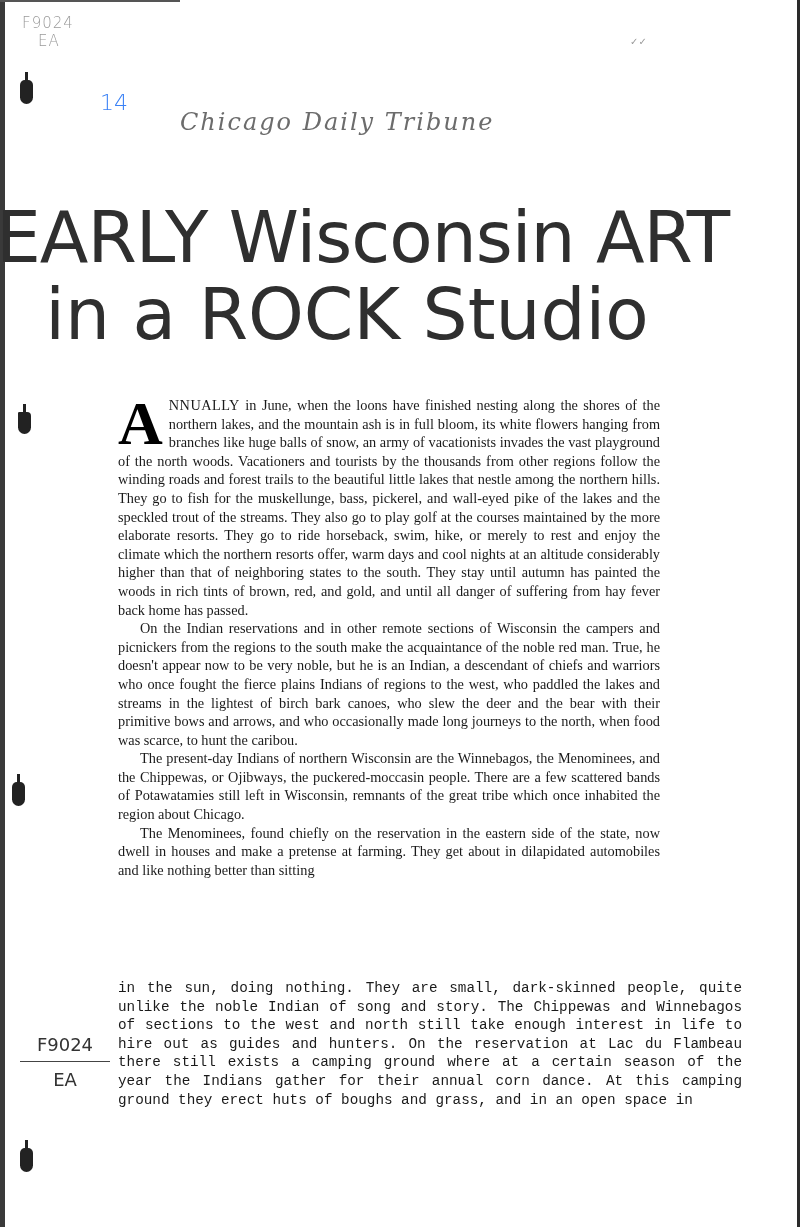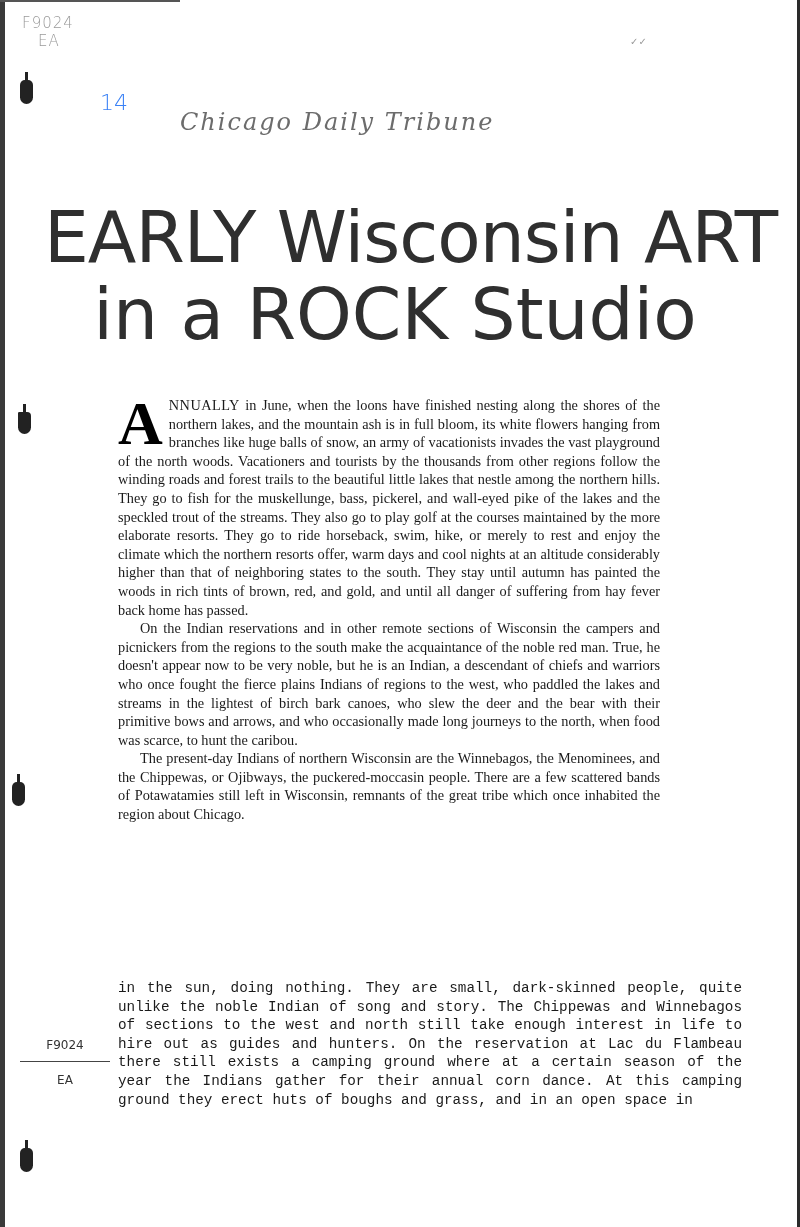--- a/index.html
+++ b/index.html
@@ -25,21 +25,20 @@
   }
   .handwriting .date { display: block; padding-right: 60px; font-size: 22px; }
 
   .hole { position: absolute; width: 13px; background: #222; border-radius: 6px 6px 8px 8px; }
   .hole::before { content: ""; position: absolute; left: 5px; top: -8px; width: 3px; height: 10px; background: #222; }
 
   .headline {
     position: absolute; left: 0; top: 178px; width: 704px;
     font-family: "DejaVu Sans", sans-serif; color: #2f2f2f; text-align: center;
     font-weight: normal;
-    margin-left: 48px;
   }
   .hl1 { display: block; font-size: 71px; line-height: 78px; letter-spacing: -1px; margin-left: -4px; white-space: nowrap; }
   .hl2 { display: block; font-size: 71px; line-height: 70px; margin-left: 30px; }
   .hl3 { display: block; font-size: 71px; line-height: 76px; margin-left: -10px; white-space: nowrap; }
 
   .article {
     position: absolute; left: 118px; top: 396px; width: 542px;
     font-size: 14.3px; line-height: 18.6px; text-align: justify; color: #1a1a1a;
   }
   .article p { margin: 0; text-indent: 22px; }
@@ -47,21 +46,21 @@
   .dropcap {
     float: left; font-size: 62px; line-height: 50px; font-weight: bold;
     margin: 2px 6px 0 0; color: #000;
   }
   .smallcaps { letter-spacing: 0.5px; }
   .article.wide { left: 118px; width: 624px; }
 
   .archive-code {
     position: absolute; left: 20px; top: 1033px; width: 90px;
     font-family: "DejaVu Sans", sans-serif; color: #333; text-align: center;
-    font-size: 12px; line-height: 24px;
+    font-size: 18px; line-height: 24px;
   }
   .archive-code .line { display: block; height: 1px; background: #444; margin: 4px 0 6px 0; }
 </style>
 </head>
 <body>
 
 <div class="left-edge"></div>
 <div class="top-edge"></div>
 <div class="right-edge"></div>
 
@@ -83,20 +82,21 @@
 
 <h1 class="headline">
   <span class="hl1">EARLY Wisconsin ART</span>
   <span class="hl3">in a ROCK Studio</span>
 </h1>
 
 <div class="article">
   <p class="first"><span class="dropcap">A</span><span class="smallcaps">NNUALLY</span><span> in June, when the loons have finished nesting along the shores of the northern lakes, and the mountain ash is in full bloom, its white flowers hanging from branches like huge balls of snow, an army of vacationists invades the vast playground of the north woods. Vacationers and tourists by the thousands from other regions follow the winding roads and forest trails to the beautiful little lakes that nestle among the northern hills. They go to fish for the muskellunge, bass, pickerel, and wall-eyed pike of the lakes and the speckled trout of the streams. They also go to play golf at the courses maintained by the more elaborate resorts. They go to ride horseback, swim, hike, or merely to rest and enjoy the climate which the northern resorts offer, warm days and cool nights at an altitude considerably higher than that of neighboring states to the south. They stay until autumn has painted the woods in rich tints of brown, red, and gold, and until all danger of suffering from hay fever back home has passed.</span></p>
   <p>On the Indian reservations and in other remote sections of Wisconsin the campers and picnickers from the regions to the south make the acquaintance of the noble red man. True, he doesn't appear now to be very noble, but he is an Indian, a descendant of chiefs and warriors who once fought the fierce plains Indians of regions to the west, who paddled the lakes and streams in the lightest of birch bark canoes, who slew the deer and the bear with their primitive bows and arrows, and who occasionally made long journeys to the north, when food was scarce, to hunt the caribou.</p>
   <p>The present-day Indians of northern Wisconsin are the Winnebagos, the Menominees, and the Chippewas, or Ojibways, the puckered-moccasin people. There are a few scattered bands of Potawatamies still left in Wisconsin, remnants of the great tribe which once inhabited the region about Chicago.</p>
+  <p>The Menominees, found chiefly on the reservation in the eastern side of the state, now dwell in houses and make a pretense at farming. They get about in dilapidated automobiles and like nothing better than sitting</p>
 </div>
 
 <div class="article wide" style="top:979px;font-family:Liberation Mono, monospace;">
   <p class="first">in the sun, doing nothing. They are small, dark-skinned people, quite unlike the noble Indian of song and story. The Chippewas and Winnebagos of sections to the west and north still take enough interest in life to hire out as guides and hunters. On the reservation at Lac du Flambeau there still exists a camping ground where at a certain season of the year the Indians gather for their annual corn dance. At this camping ground they erect huts of boughs and grass, and in an open space in</p>
 </div>
 
 <div class="archive-code">
   <span>F9024</span>
   <span class="line"></span>
   <span>EA</span>

